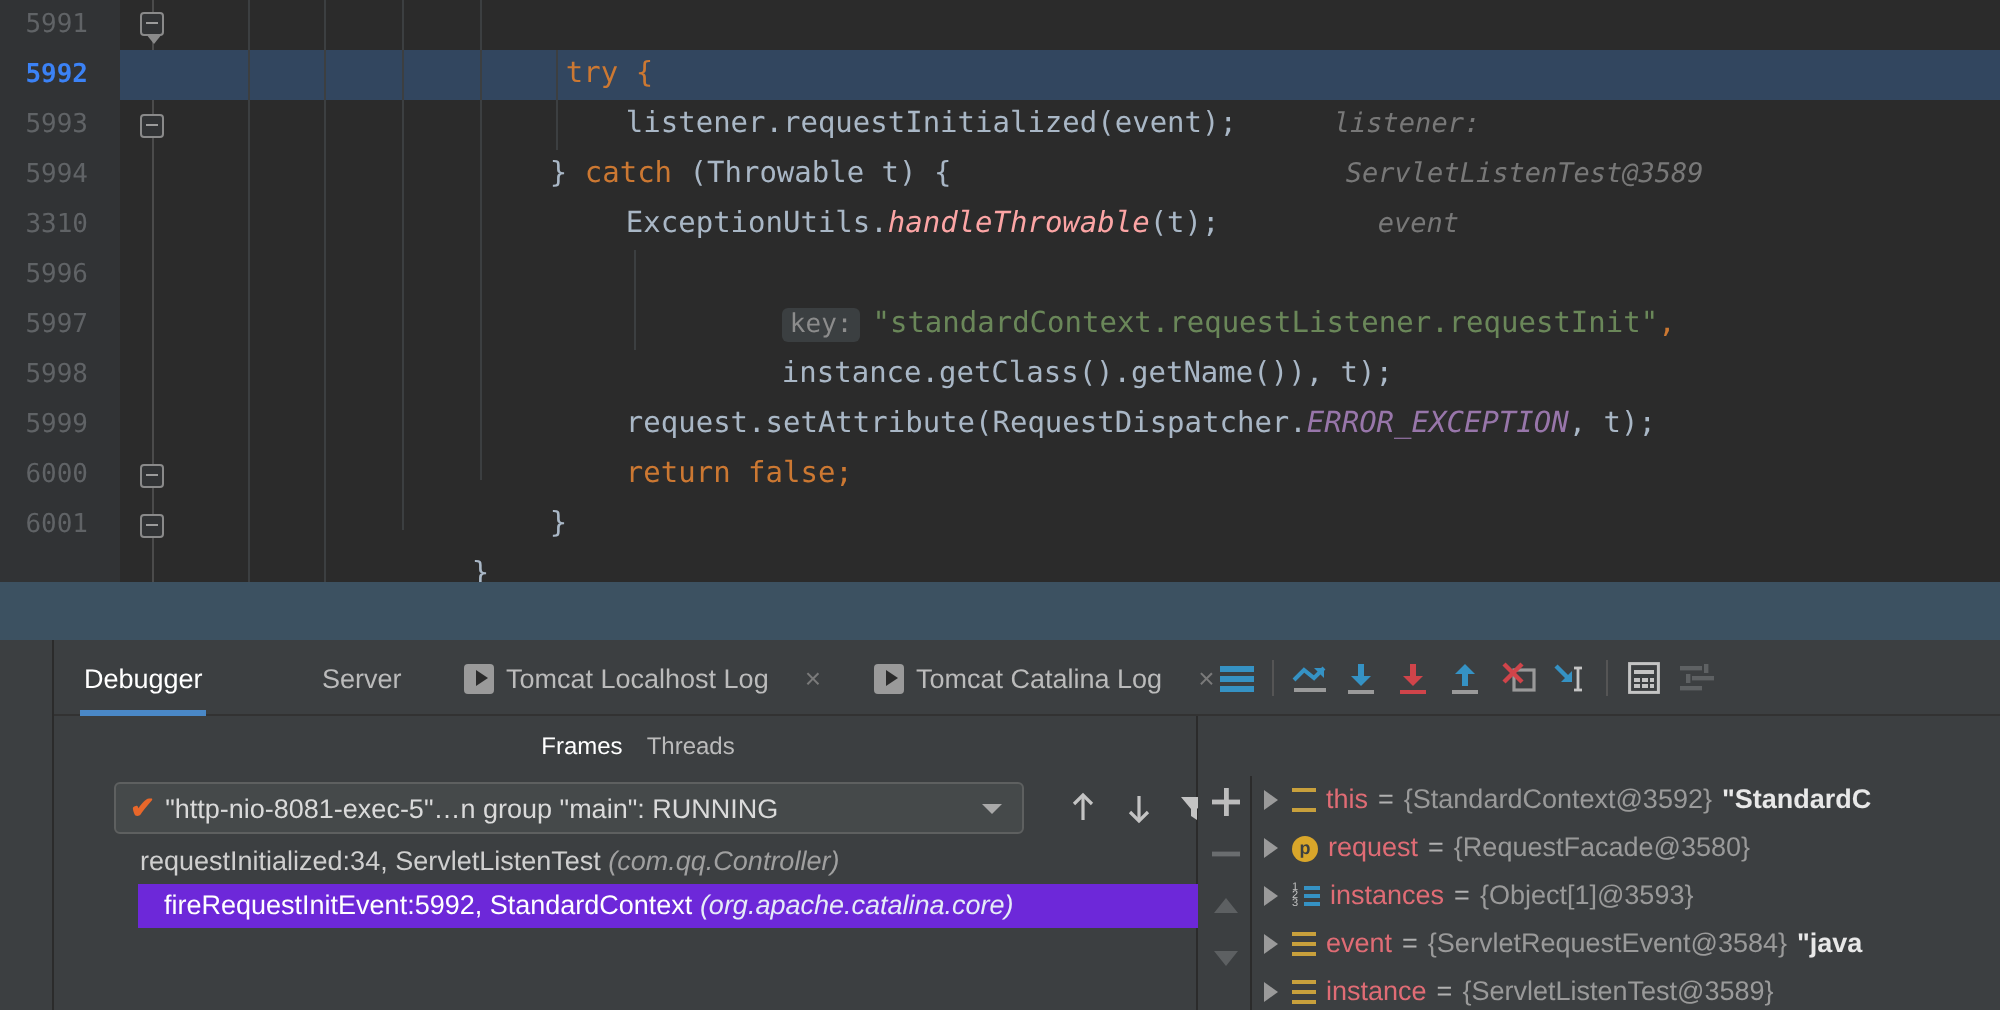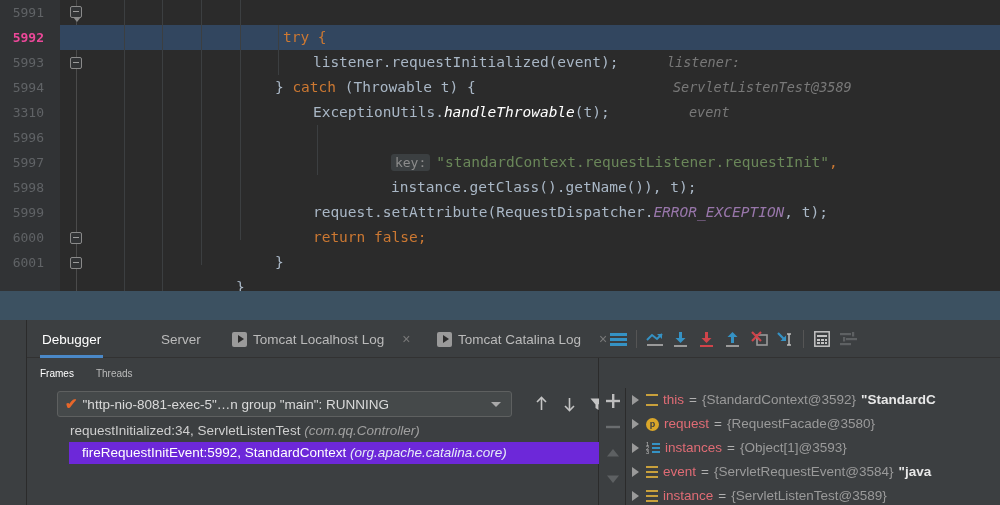--- a/index.html
+++ b/index.html
@@ -7,40 +7,40 @@
     font-family:"Liberation Sans", sans-serif; }
 
   
   #editor { position:absolute; left:0; top:0; width:1000px; height:291px;
     background:#2b2b2b; overflow:hidden; }
   #gutter { position:absolute; left:0; top:0; width:60px; height:291px;
     background:#313335; }
   .lnum { position:absolute; left:0; width:44px; text-align:right;
     font-family:"DejaVu Sans Mono", monospace; font-size:13px; color:#606366;
     line-height:25px; height:25px; }
-  .lnum.cur { color:#ec4899; font-weight:bold; }
+  .lnum.cur { color:#3b82f6; font-weight:bold; }
   .fold { position:absolute; left:70px; width:12px; height:12px;
     border:1px solid #8a8a8a; border-radius:2px; background:#313335; }
   .fold:after { content:""; position:absolute; left:2px; top:4px; width:6px;
     height:1px; background:#9b9b9b; }
   .fold.arrow:before { content:""; position:absolute; left:2px; top:10px;
     width:0; height:0; border-left:4px solid transparent;
     border-right:4px solid transparent; border-top:5px solid #8a8a8a; }
   #foldline { position:absolute; left:76px; top:0; width:1px; height:291px;
     background:#4b4b4b; }
   .vguide { position:absolute; top:0; width:1px; background:#3c3f41; }
   #selrow { position:absolute; left:60px; top:25px; width:940px; height:25px;
     background:#32465f; }
   .code { position:absolute; left:0; height:25px; line-height:25px;
     font-family:"DejaVu Sans Mono", monospace; font-size:14.5px;
     color:#a9b7c6; white-space:pre; }
   .kw { color:#cc7832; }
   .str { color:#6a8759; }
   .fld { color:#9876aa; font-style:italic; }
-  .mth { color:#ffffff; font-style:italic; }
+  .mth { color:#fca5a5; font-style:italic; }
   .stat { color:#9876aa; font-style:italic; }
   .hint { color:#787878; font-style:italic; font-size:13.5px; }
   .hintbox { background:#3b3f41; color:#8c8c8c; font-style:normal;
     border-radius:3px; padding:1px 4px; font-size:13px; }
 
   
   #band { position:absolute; left:0; top:291px; width:1000px; height:29px;
     background:#3c5161; }
 
   
@@ -70,22 +70,22 @@
   .ticon { width:26px; height:38px; display:flex; align-items:center;
     justify-content:center; position:relative; }
   .tsep { width:1px; height:18px; background:#555; margin:0 5px; }
 
   
   #framesPanel { position:absolute; left:27px; top:38px; width:572px;
     height:147px; background:#3c3f41; border-right:1px solid #2b2b2b; }
   #varsPanel { position:absolute; left:599px; top:38px; width:401px;
     height:147px; background:#3c3f41; }
 
-  .subtabs { height:30px; display:flex; align-items:center; gap:22px;
-    padding-left:13px; font-size:10px; color:#bbbbbb; }
+  .subtabs { height:30px; display:flex; align-items:center; gap:12px;
+    padding-left:13px; font-size:12px; color:#bbbbbb;justify-content:center; }
   .subtabs .st.active { color:#ffffff; }
 
   #threadRow { position:absolute; left:0; top:30px; width:572px; height:32px; }
   #threadSel { position:absolute; left:30px; top:3px; width:455px; height:26px;
     background:#45494a; border:1px solid #5e6060; border-radius:3px;
     display:flex; align-items:center; padding:0 4px; }
   #threadSel .chk { color:#e8672a; font-size:15px; font-weight:bold;
     margin:0 5px 0 3px; }
   #threadSel .txt { color:#dadada; font-size:13.5px; white-space:nowrap;
     overflow:hidden; flex:1; }

